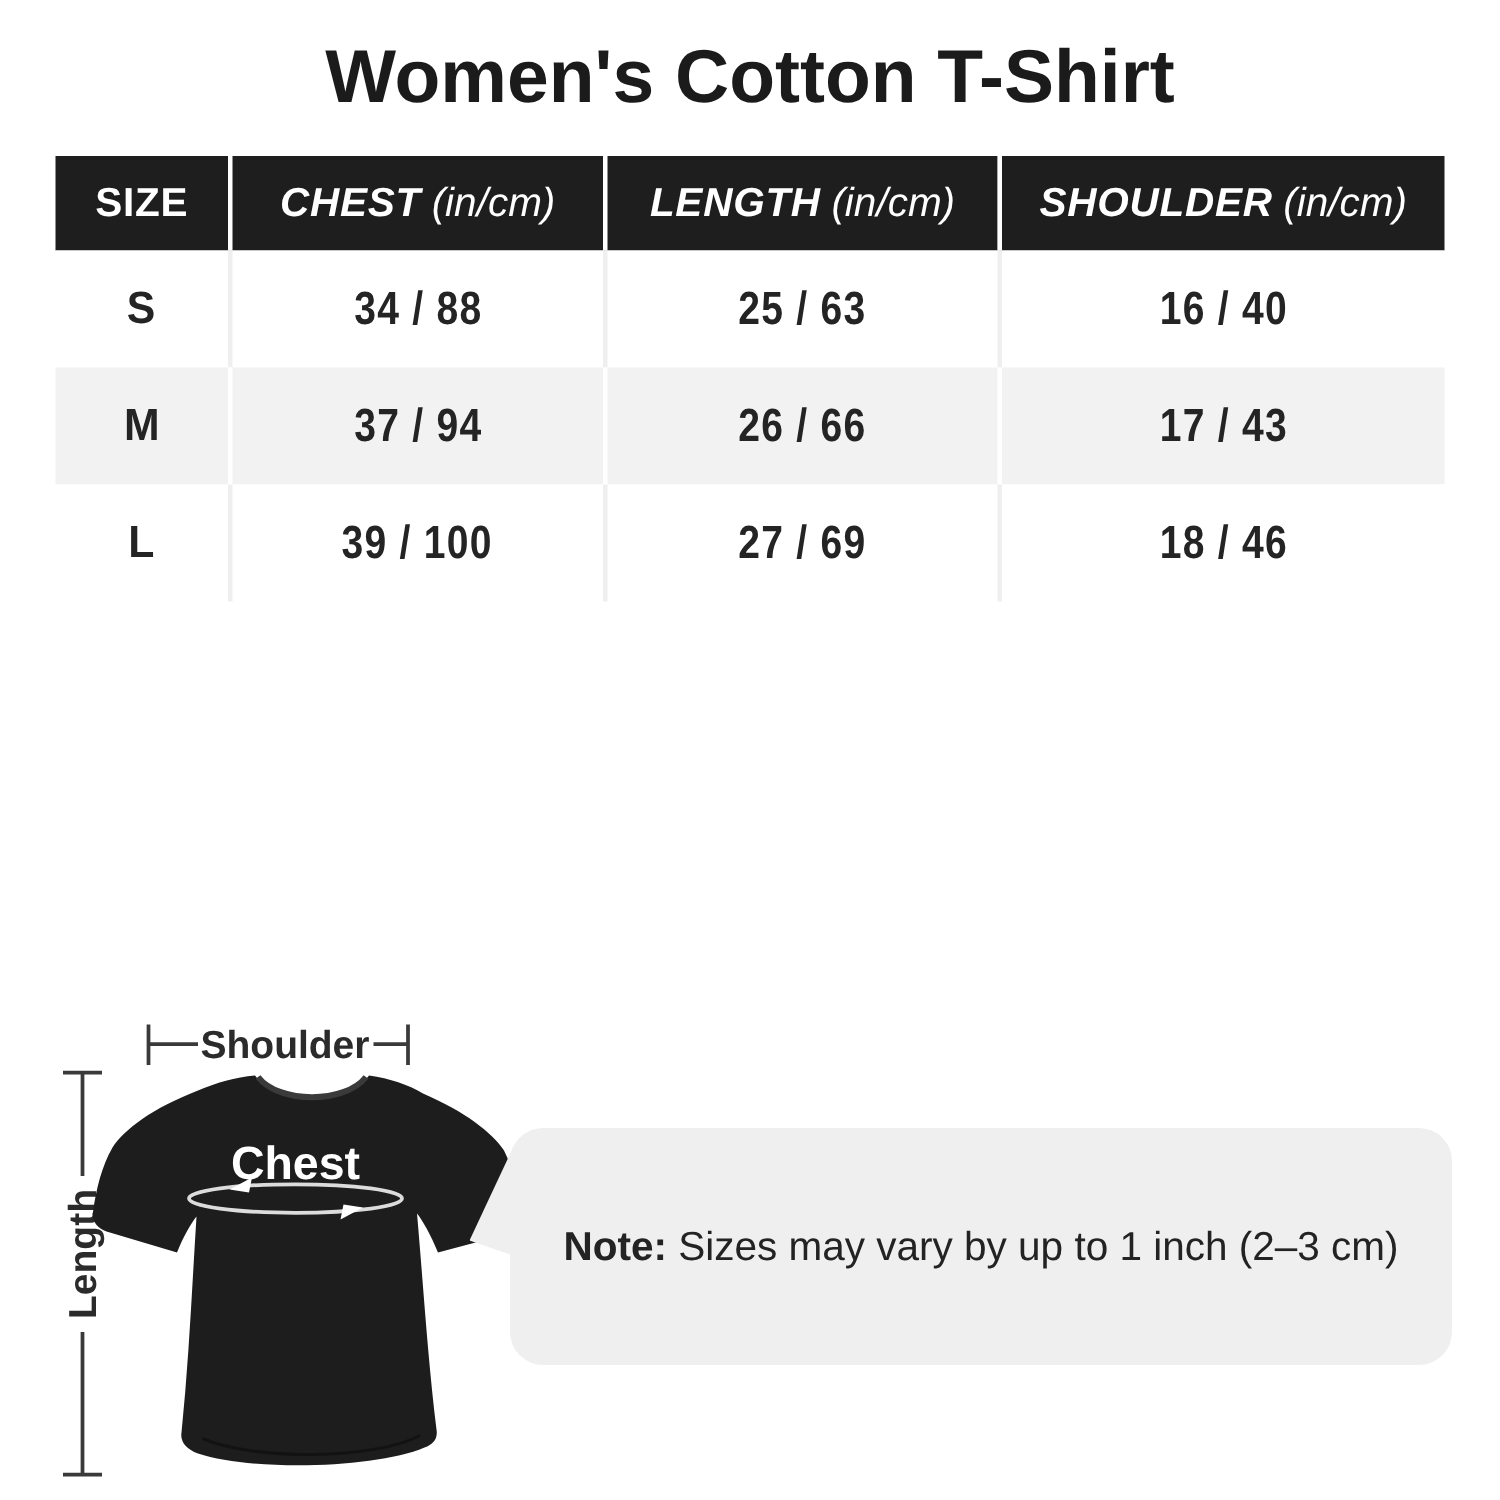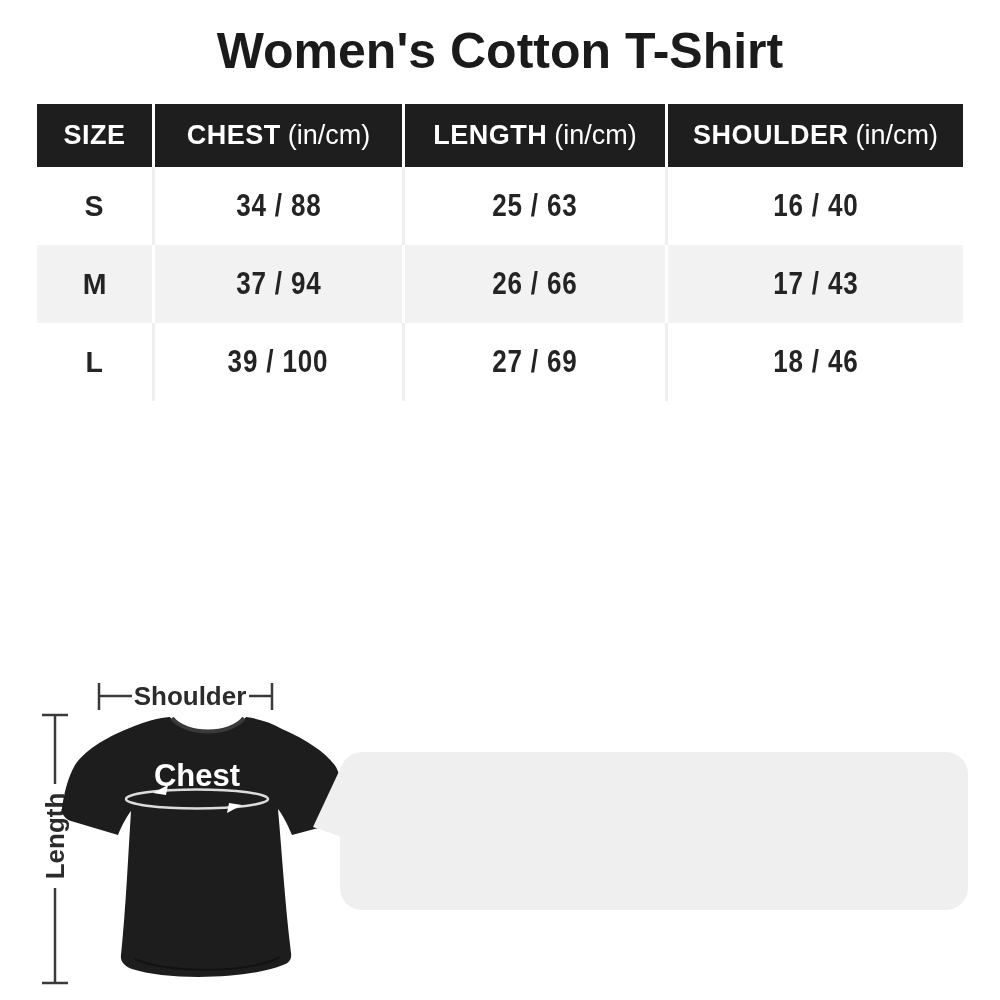--- a/index.html
+++ b/index.html
@@ -28,21 +28,21 @@
   
   table.size-table{
     position:absolute;left:37px;top:104px;width:926px;
     border-collapse:separate;border-spacing:0;table-layout:fixed;
   }
   .size-table th{
     background:var(--header-bg);color:var(--header-text);
     height:63px;font-size:27px;font-weight:700;text-align:center;
     letter-spacing:0.5px;vertical-align:middle;
   }
-  .size-table th + th{border-left:3px solid var(--divider-on-gray);}
+  .size-table th + th{border-left:3px solid var(--divider-on-gray);font-style:italic;}
   .size-table th .unit{font-weight:400;letter-spacing:0px;margin-left:7px;}
   .size-table td{
     height:78px;text-align:center;vertical-align:middle;
     color:var(--body-text);background:#ffffff;
   }
   .size-table tbody tr:nth-child(even) td{background:var(--stripe);}
   .size-table tbody tr:nth-child(odd) td + td{border-left:3px solid var(--divider-on-white);}
   .size-table tbody tr:nth-child(even) td + td{border-left:3px solid var(--divider-on-gray);}
   .size-table td .sz{
     display:inline-block;font-weight:700;font-size:30px;transform:scaleX(0.95);
@@ -162,15 +162,16 @@
 
       <text class="chest-label" x="177" y="124" text-anchor="middle">Chest</text>
       <ellipse cx="177" cy="137" rx="71" ry="9.5" fill="none" stroke="#dcdcdc" stroke-width="2.5"></ellipse>
       <polygon points="148,123 133,131 146,133" fill="#ffffff"></polygon>
       <polygon points="207,151 222,143 209,141" fill="#ffffff"></polygon>
     </g>
   </svg>
 
   <div class="note-bubble">
     <div class="note-tail"></div>
+    <div><span class="note-bold">Note:</span><span> Sizes may vary by up to 1 inch (2–3 cm)</span></div>
   </div>
 
 </div>
 
 </body></html>

